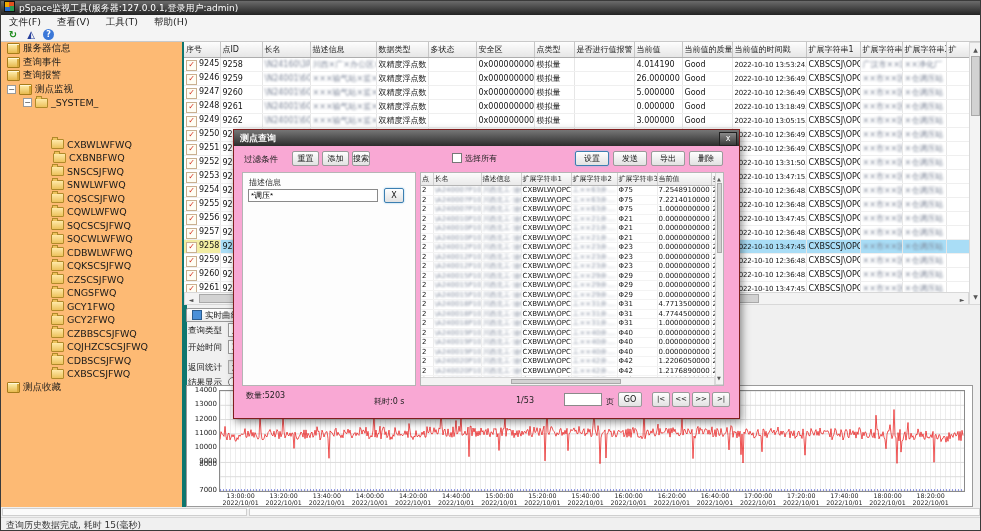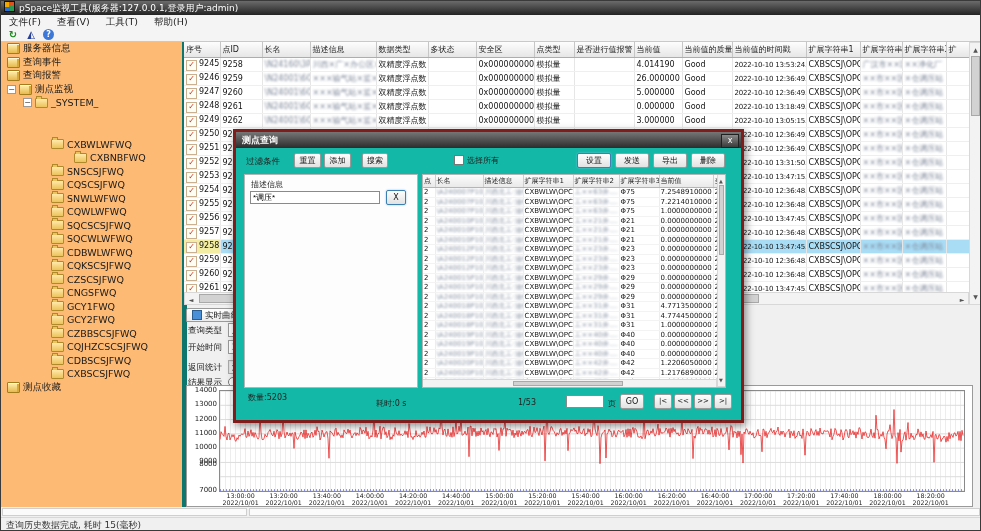--- a/index.html
+++ b/index.html
@@ -44,21 +44,21 @@
   .fld{position:absolute;height:14px;background:#fff;border:1px solid #9a9a9a;box-sizing:border-box;font-size:8.5px;line-height:12px;padding:0 3px;overflow:hidden;white-space:nowrap}
   .sunken{background:#f6f6f6;border:1px solid #aaa;box-shadow:inset 1px 1px 2px #ddd}
   .combo-arrow{position:absolute;right:1px;top:1px;width:11px;height:10px;background:linear-gradient(#fafafa,#dcdcdc);border-left:1px solid #bbb;font-size:6px;text-align:center;line-height:10px;color:#333}
   
   #chartpanel{left:185px;top:384px;width:787px;height:122px;background:#fff;border:1px solid #9a9a9a;box-sizing:border-box}
   .ylab{position:absolute;width:28px;text-align:right;font-size:7px;color:#222;line-height:7px}
   .xlab{position:absolute;width:44px;text-align:center;font-size:6.3px;color:#222;line-height:7px}
   #plot{position:absolute;left:32px;top:4px;width:744px;height:100px;background:
         repeating-linear-gradient(to right,#ededed 0 1px,transparent 1px 5px);border:1px solid #8a8a8a;box-sizing:content-box}
   
-  #dialog{left:232px;top:128px;width:505px;height:288px;background:#14b8a6;border:3px solid #7f1d1d;box-shadow:2px 3px 8px rgba(0,0,0,.45)}
+  #dialog{left:232px;top:128px;width:505px;height:288px;background:#f9a8d4;border:1px solid #7f1d1d;box-shadow:2px 3px 8px rgba(0,0,0,.45)}
   #dlgtitle{position:absolute;left:0;top:0;width:100%;height:16px;background:linear-gradient(#767676,#2c2c2c);color:#fff;font-size:9px;font-weight:bold;line-height:16px;padding-left:6px;box-sizing:border-box}
   #dlgclose{position:absolute;right:2px;top:2px;width:16px;height:12px;background:linear-gradient(#8a8a8a,#3a3a3a);border:1px solid #202020;color:#fff;font-size:8px;line-height:11px;text-align:center}
   .btn{position:absolute;background:linear-gradient(#fefefe,#e2e2e2);border:1px solid #9a9a9a;border-radius:2px;font-size:8px;text-align:center;line-height:13px;height:15px;box-sizing:border-box;color:#111}
   .btn.primary{border:1px solid #3c7fb1;box-shadow:0 0 2px #85c2e8}
   table.dgrid{border-collapse:collapse;table-layout:fixed;width:302px;font-size:7px}
   .dgrid th{height:12px;background:linear-gradient(#fcfcfc,#e9e9e9);border-right:1px solid #cfcfcf;border-bottom:1px solid #b5b5b5;font-weight:normal;text-align:left;padding:0 1px;overflow:hidden;white-space:nowrap;color:#222}
   .dgrid td{height:8.5px;line-height:8.5px;border-right:1px solid #ededed;border-bottom:1px solid #f3f3f3;padding:0 1px;overflow:hidden;white-space:nowrap;color:#141414;background:#fff}
   #statusstrip{left:0;top:506px;width:981px;height:10px;background:#f0f0f0}
   .ssbox{position:absolute;top:1px;height:8px;background:#fbfbfb;border:1px solid #cfcfcf;box-sizing:border-box}
   #statusbar{left:0;top:516px;width:981px;height:15px;background:#f0f0f0;border-top:1px solid #d8d8d8;font-size:9px;color:#333;line-height:14px;padding-left:5px;box-sizing:border-box}
@@ -103,39 +103,39 @@
     <div class="trow" style="padding-left: 22px;">
       <span class="exp">−</span>
       <span class="i-folder"></span>
       <span>_SYSTEM_</span>
     </div>
     <div class="trow" style="padding-left: 38px; margin-top: 28px;">
       <span style="width: 9px; flex: 0 0 auto;"></span>
       <span class="i-folder"></span>
       <span>CXBWLWFWQ</span>
     </div>
-    <div class="trow" style="padding-left: 61px;">
+    <div class="trow" style="padding-left: 40px;">
       <span style="width: 9px; flex: 0 0 auto;"></span>
       <span class="i-folder"></span>
       <span>CXBNBFWQ</span>
     </div>
     <div class="trow" style="padding-left: 38px;">
       <span style="width: 9px; flex: 0 0 auto;"></span>
       <span class="i-folder"></span>
       <span>SNSCSJFWQ</span>
     </div>
     <div class="trow" style="padding-left: 38px;">
       <span style="width: 9px; flex: 0 0 auto;"></span>
       <span class="i-folder"></span>
+      <span>SNWLWFWQ</span>
+    </div>
+    <div class="trow" style="padding-left: 38px;">
+      <span style="width: 9px; flex: 0 0 auto;"></span>
+      <span class="i-folder"></span>
       <span>CQSCSJFWQ</span>
-    </div>
-    <div class="trow" style="padding-left: 38px;">
-      <span style="width: 9px; flex: 0 0 auto;"></span>
-      <span class="i-folder"></span>
-      <span>SNWLWFWQ</span>
     </div>
     <div class="trow" style="padding-left: 38px;">
       <span style="width: 9px; flex: 0 0 auto;"></span>
       <span class="i-folder"></span>
       <span>CQWLWFWQ</span>
     </div>
     <div class="trow" style="padding-left: 38px;">
       <span style="width: 9px; flex: 0 0 auto;"></span>
       <span class="i-folder"></span>
       <span>SQCSCSJFWQ</span>
@@ -700,21 +700,21 @@
 
 <div id="dialog" class="abs">
   <div id="dlgtitle">
     <span>测点查询</span>
   </div>
   <div id="dlgclose">x</div>
 
   <div class="abs" style="left:10px;top:24px;font-size:8.5px;color:#222">过滤条件</div>
   <div class="btn" style="left:58px;top:21px;width:27px">重置</div>
   <div class="btn" style="left:88px;top:21px;width:27px">添加</div>
-  <div class="btn" style="left:126px;top:21px;width:26px">搜索</div>
+  <div class="btn" style="left:118px;top:21px;width:18px">搜索</div>
 
   <div class="abs" style="left:218px;top:23px;display:flex;align-items:flex-start;gap:3px;font-size:8px;color:#222">
     <span style="width:8px;height:8px;border:1px solid #777;background:#fff;display:inline-block"></span>
     <span>选择所有</span>
   </div>
 
   <div class="btn primary" style="left:341px;top:21px;width:34px">设置</div>
   <div class="btn" style="left:379px;top:21px;width:34px">发送</div>
   <div class="btn" style="left:417px;top:21px;width:34px">导出</div>
   <div class="btn" style="left:455px;top:21px;width:34px">删除</div>

